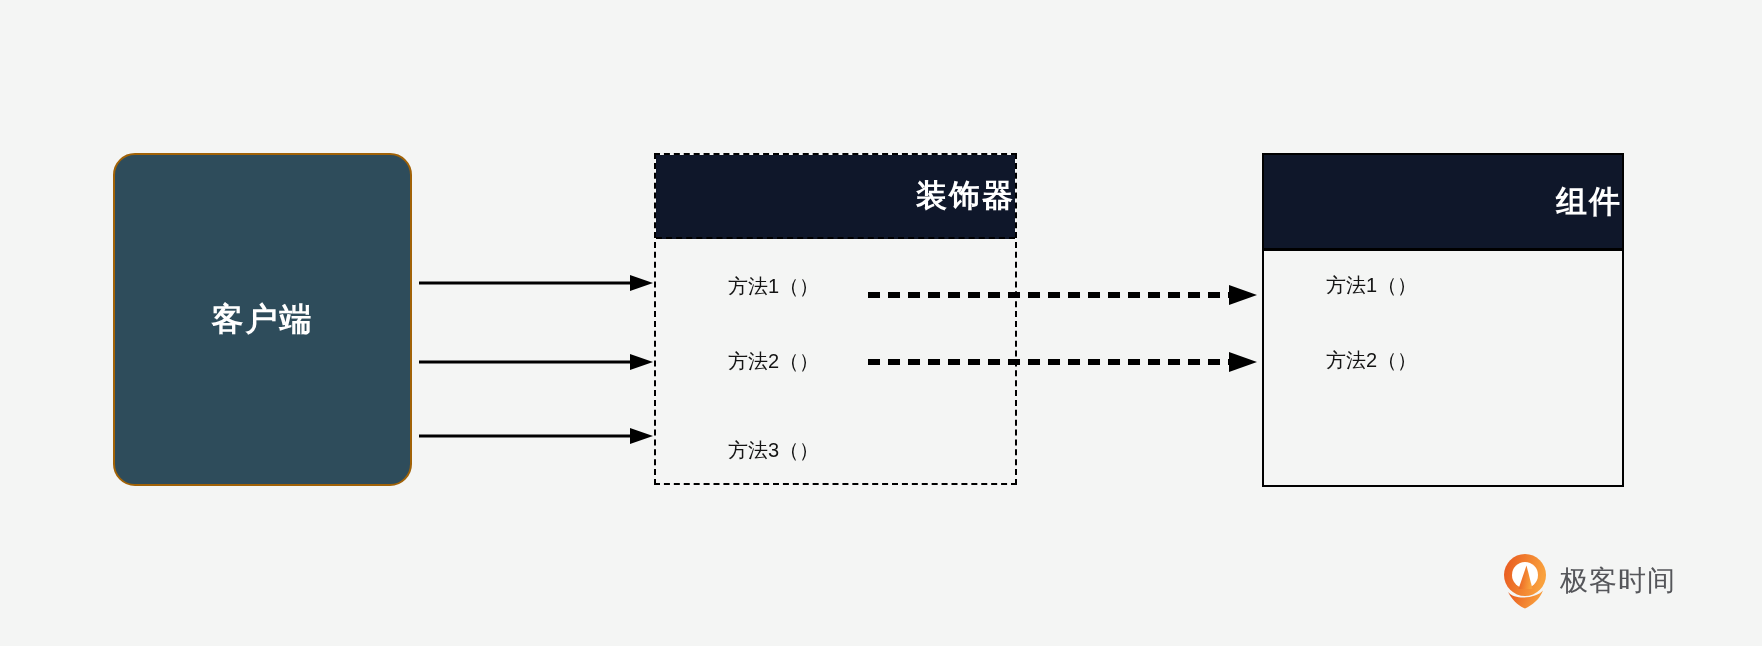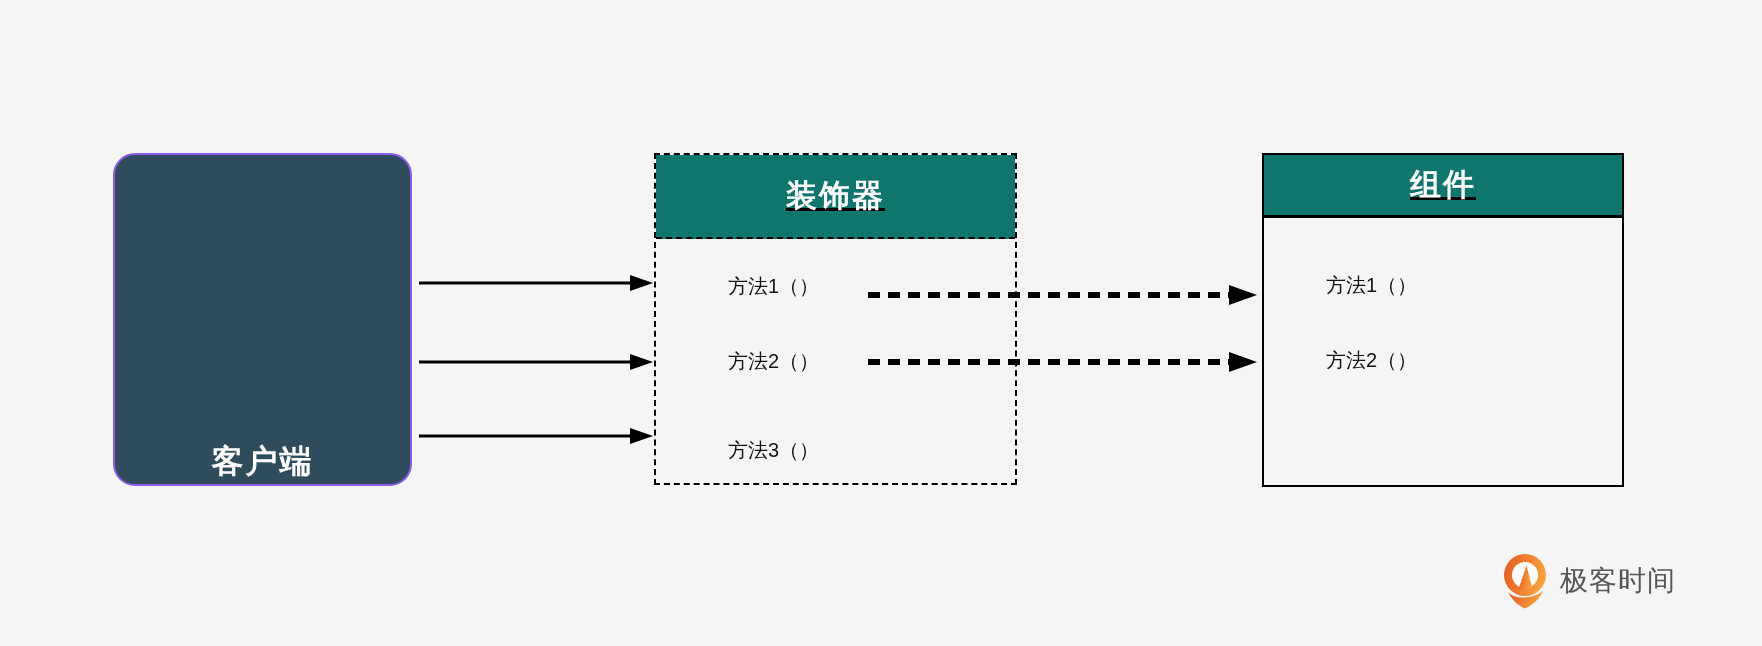--- a/index.html
+++ b/index.html
@@ -16,24 +16,24 @@
     overflow: hidden;
   }
 
   
   .client-box {
     position: absolute;
     left: 113px; top: 153px;
     width: 299px; height: 333px;
     box-sizing: border-box;
     background: #2e4c5b;
-    border: 2px solid #8b5cf6;
+    border: 2px solid #a16207;
     border-radius: 22px;
     display: flex;
-    align-items: flex-end;
+    align-items: center;
     justify-content: center;
   }
   .client-label {
     color: #ffffff;
     font-size: 32px;
     font-weight: bold;
     letter-spacing: 2px;
   }
 
   
@@ -46,32 +46,31 @@
     width: 363px; height: 332px;
     border: 2px dashed #000000;
   }
   .component-box {
     left: 1262px; top: 153px;
     width: 362px; height: 334px;
     border: 2px solid #000000;
   }
   .box-header {
     box-sizing: border-box;
-    background: #0f766e;
+    background: #0f172a;
     display: flex;
     align-items: center;
-    justify-content: center;
-    text-decoration: underline;
+    justify-content: flex-end;
   }
   .decorator-box .box-header {
     height: 84px;
     border-bottom: 2px dashed #000000;
   }
   .component-box .box-header {
-    height: 63px;
+    height: 96px;
     border-bottom: 3px solid #000000;
   }
   .box-title {
     color: #ffffff;
     font-size: 31px;
     font-weight: bold;
     letter-spacing: 2px;
   }
   .method {
     position: absolute;

